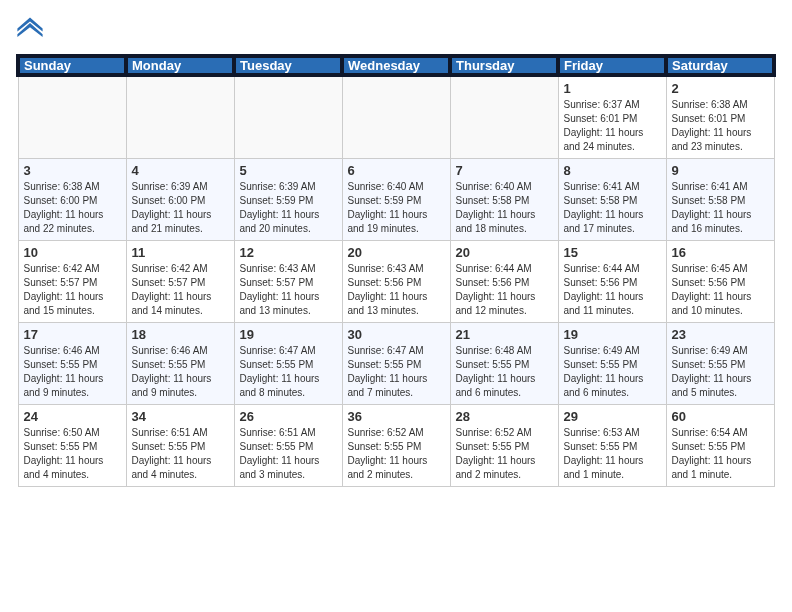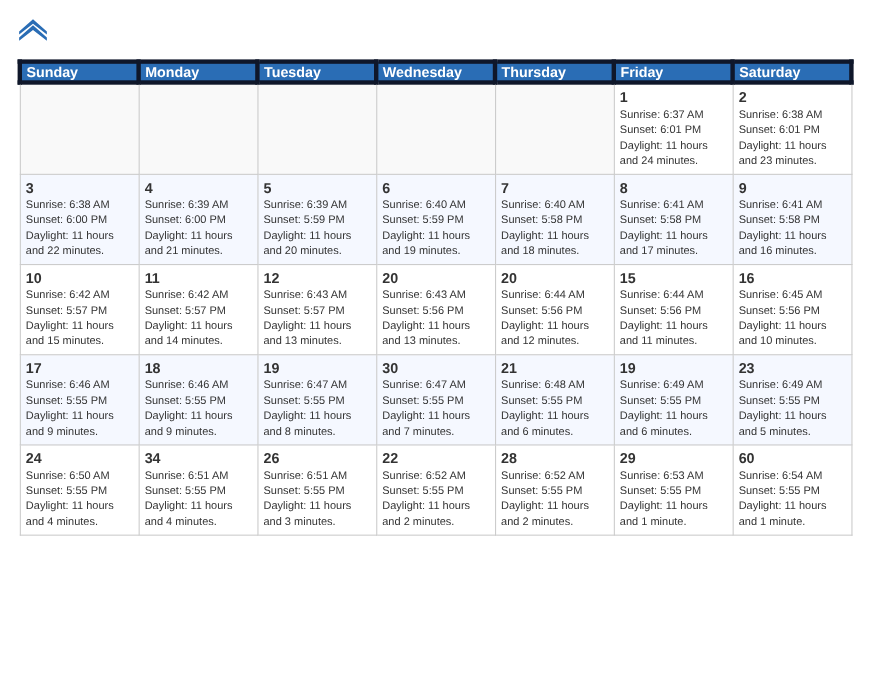--- a/index.html
+++ b/index.html
@@ -213,21 +213,21 @@
         </td>
         <td>
           <span class="day-number">34</span>
           <div class="day-info">Sunrise: 6:51 AM<br>Sunset: 5:55 PM<br>Daylight: 11 hours and 4 minutes.</div>
         </td>
         <td>
           <span class="day-number">26</span>
           <div class="day-info">Sunrise: 6:51 AM<br>Sunset: 5:55 PM<br>Daylight: 11 hours and 3 minutes.</div>
         </td>
         <td>
-          <span class="day-number">22</span>
+          <span class="day-number">36</span>
           <div class="day-info">Sunrise: 6:52 AM<br>Sunset: 5:55 PM<br>Daylight: 11 hours and 2 minutes.</div>
         </td>
         <td>
           <span class="day-number">28</span>
           <div class="day-info">Sunrise: 6:52 AM<br>Sunset: 5:55 PM<br>Daylight: 11 hours and 2 minutes.</div>
         </td>
         <td>
           <span class="day-number">29</span>
           <div class="day-info">Sunrise: 6:53 AM<br>Sunset: 5:55 PM<br>Daylight: 11 hours and 1 minute.</div>
         </td>

